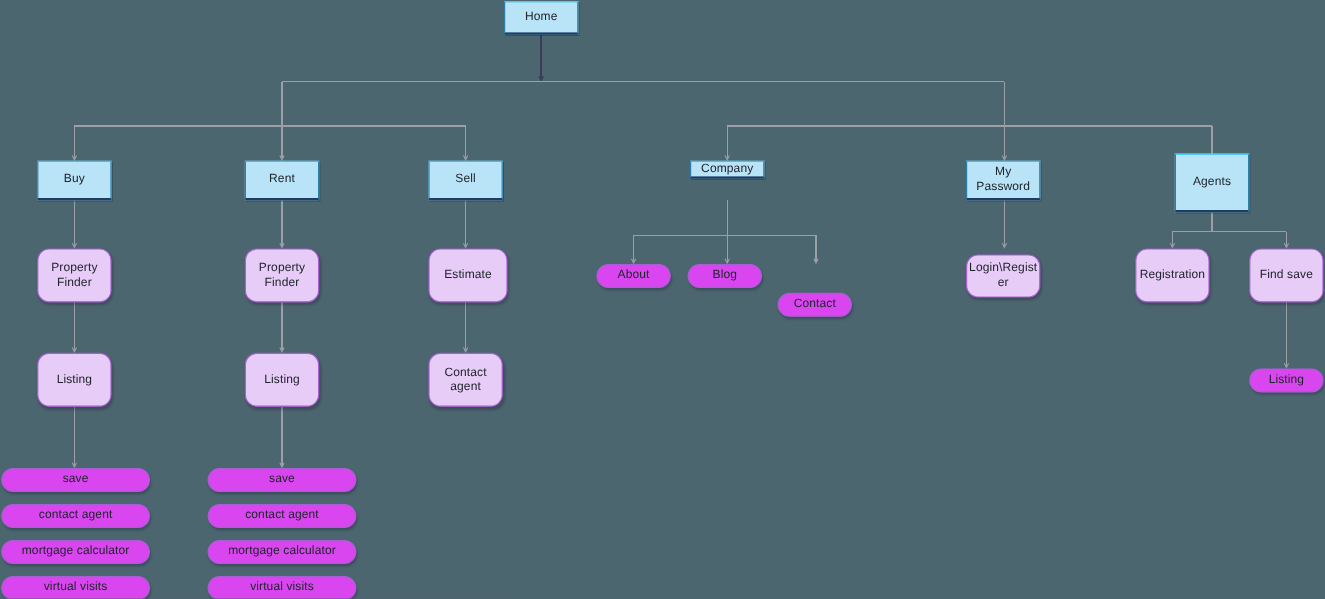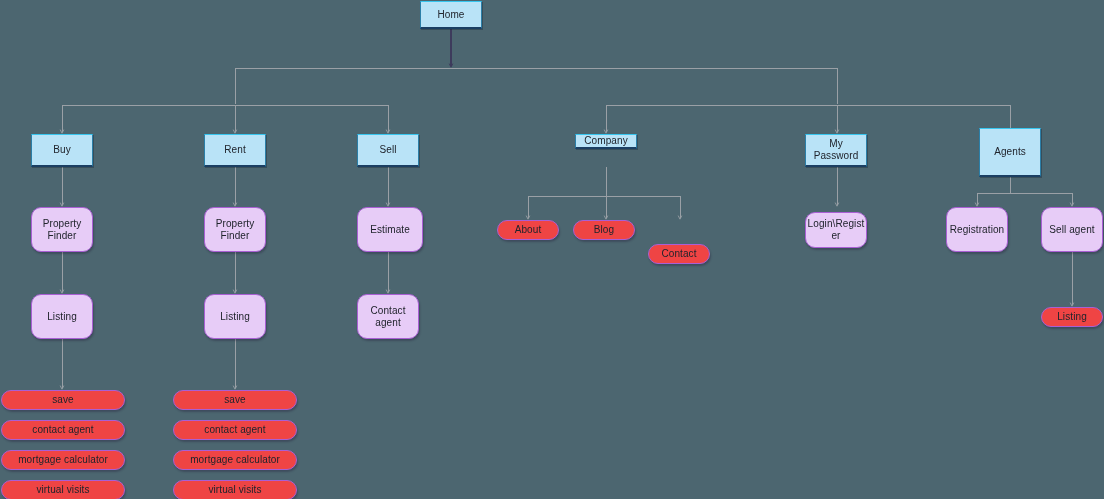--- a/index.html
+++ b/index.html
@@ -47,21 +47,21 @@
     border-bottom-width: 2px;
     box-shadow: 1px 1px 0 rgba(20,35,50,0.35);
   }
   .node.purple {
     background: #e7ccf7;
     border: 1px solid #a95fd4;
     border-radius: 10px;
     box-shadow: 1px 2px 2px rgba(30,20,50,0.30);
   }
   .node.pill {
-    background: #ef4444;
+    background: #d946ef;
     border: 1px solid #a95fd4;
     border-radius: 999px;
     box-shadow: 1px 2px 2px rgba(30,20,50,0.30);
   }
 </style>
 </head>
 <body>
 
 <div id="canvas">
 
@@ -126,21 +126,21 @@
       <div class="node blue" style="left: 204px; top: 134px; width: 62px; height: 33px;">Rent</div>
       <div class="node blue" style="left: 357px; top: 134px; width: 62px; height: 33px;">Sell</div>
       <div class="node blue" style="left: 575px; top: 134px; width: 62px; height: 15px;">Company</div>
       <div class="node blue" style="left: 805px; top: 134px; width: 62px; height: 33px;">My Password</div>
       <div class="node blue" style="left: 979px; top: 128px; width: 62px; height: 49px;">Agents</div>
       <div class="node purple" style="left: 31px; top: 207px; width: 62px; height: 45px;">Property Finder</div>
       <div class="node purple" style="left: 204px; top: 207px; width: 62px; height: 45px;">Property Finder</div>
       <div class="node purple" style="left: 357px; top: 207px; width: 66px; height: 45px;">Estimate</div>
       <div class="node purple" style="left: 805px; top: 212px; width: 62px; height: 36px;">Login\Register</div>
       <div class="node purple" style="left: 946px; top: 207px; width: 62px; height: 45px;">Registration</div>
-      <div class="node purple" style="left: 1041px; top: 207px; width: 62px; height: 45px;">Sell agent</div>
+      <div class="node purple" style="left: 1041px; top: 207px; width: 62px; height: 45px;">Find save</div>
       <div class="node pill" style="left: 497px; top: 220px; width: 62px; height: 20px;">About</div>
       <div class="node pill" style="left: 573px; top: 220px; width: 62px; height: 20px;">Blog</div>
       <div class="node pill" style="left: 648px; top: 220px; width: 62px; height: 20px; margin-top: 24px;">Contact</div>
       <div class="node purple" style="left: 31px; top: 294px; width: 62px; height: 45px;">Listing</div>
       <div class="node purple" style="left: 204px; top: 294px; width: 62px; height: 45px;">Listing</div>
       <div class="node purple" style="left: 357px; top: 294px; width: 62px; height: 45px;">Contact agent</div>
       <div class="node pill" style="left: 1041px; top: 307px; width: 62px; height: 20px;">Listing</div>
       <div class="node pill" style="left: 1px; top: 390px; width: 124px; height: 20px;">save</div>
       <div class="node pill" style="left: 1px; top: 420px; width: 124px; height: 20px;">contact agent</div>
       <div class="node pill" style="left: 1px; top: 450px; width: 124px; height: 20px;">mortgage calculator</div>

